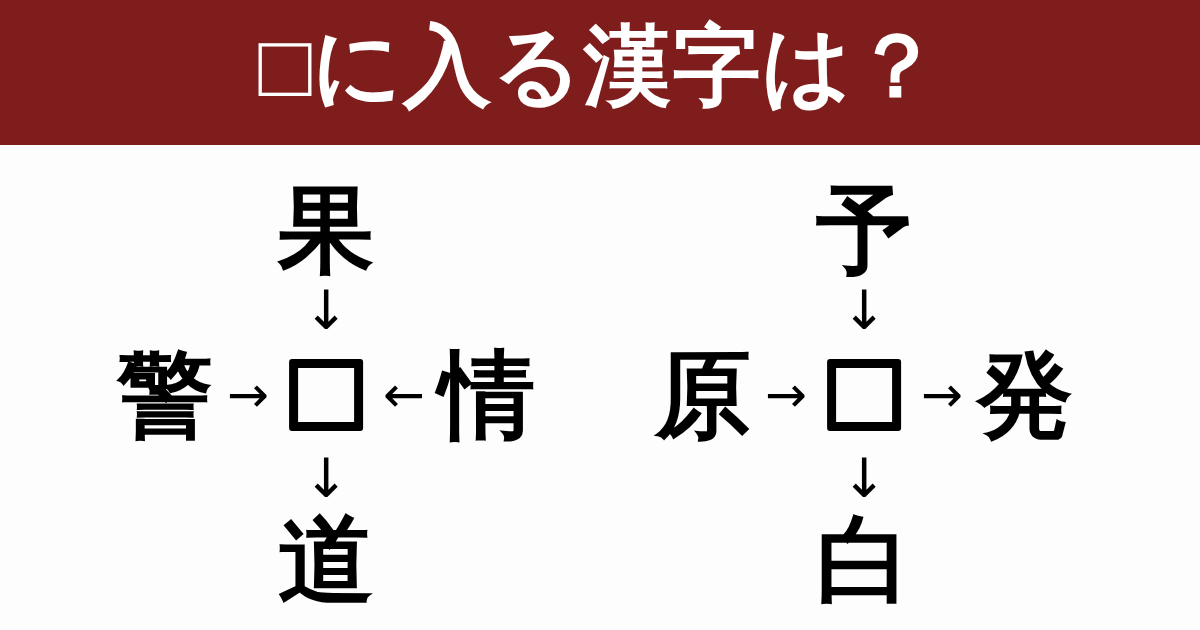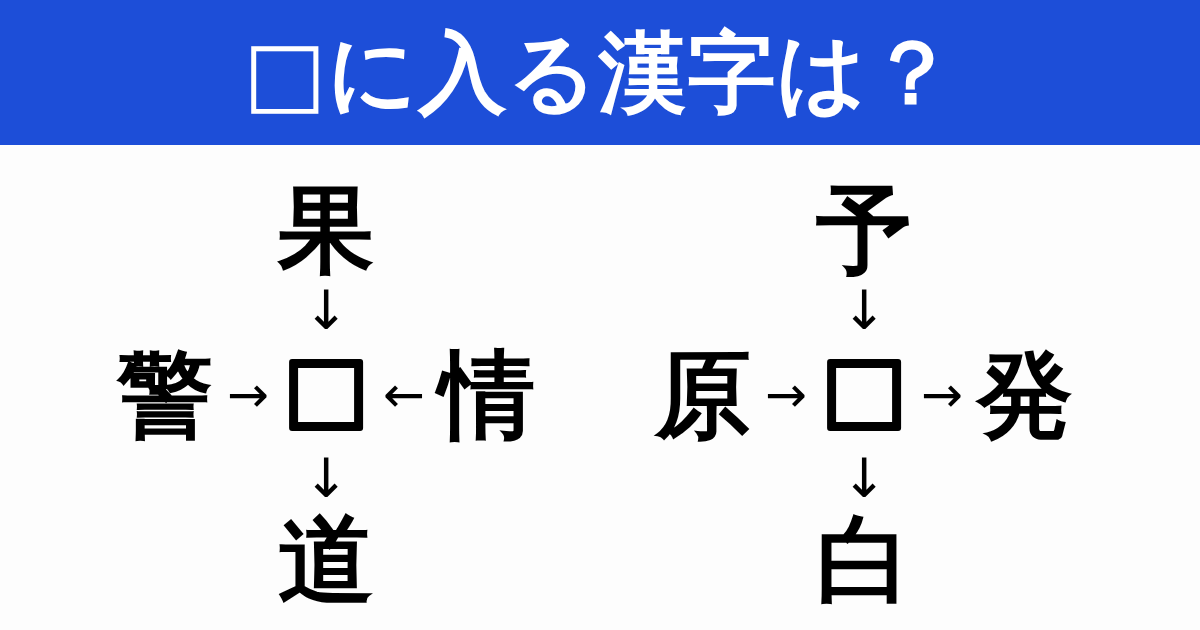--- a/index.html
+++ b/index.html
@@ -73,21 +73,21 @@
     height: 72px;
     border: 9px solid #000000;
     border-radius: 3px;
     background: transparent;
     margin: 0 6px;
   }
 </style>
 </head>
 <body>
 
-<div class="header" style="background: #1d4ed8;">
+<div class="header" style="background: #7f1d1d; font-family: Liberation Mono, monospace;">
   <div class="title" style="color: rgb(255, 255, 255);">□に入る漢字は？</div>
 </div>
 
 <div class="main">
 
   <div class="puzzle puzzle-left">
     <div class="row-top">
       <span class="kanji">果</span>
     </div>
     <div class="arrow-v">↓</div>

